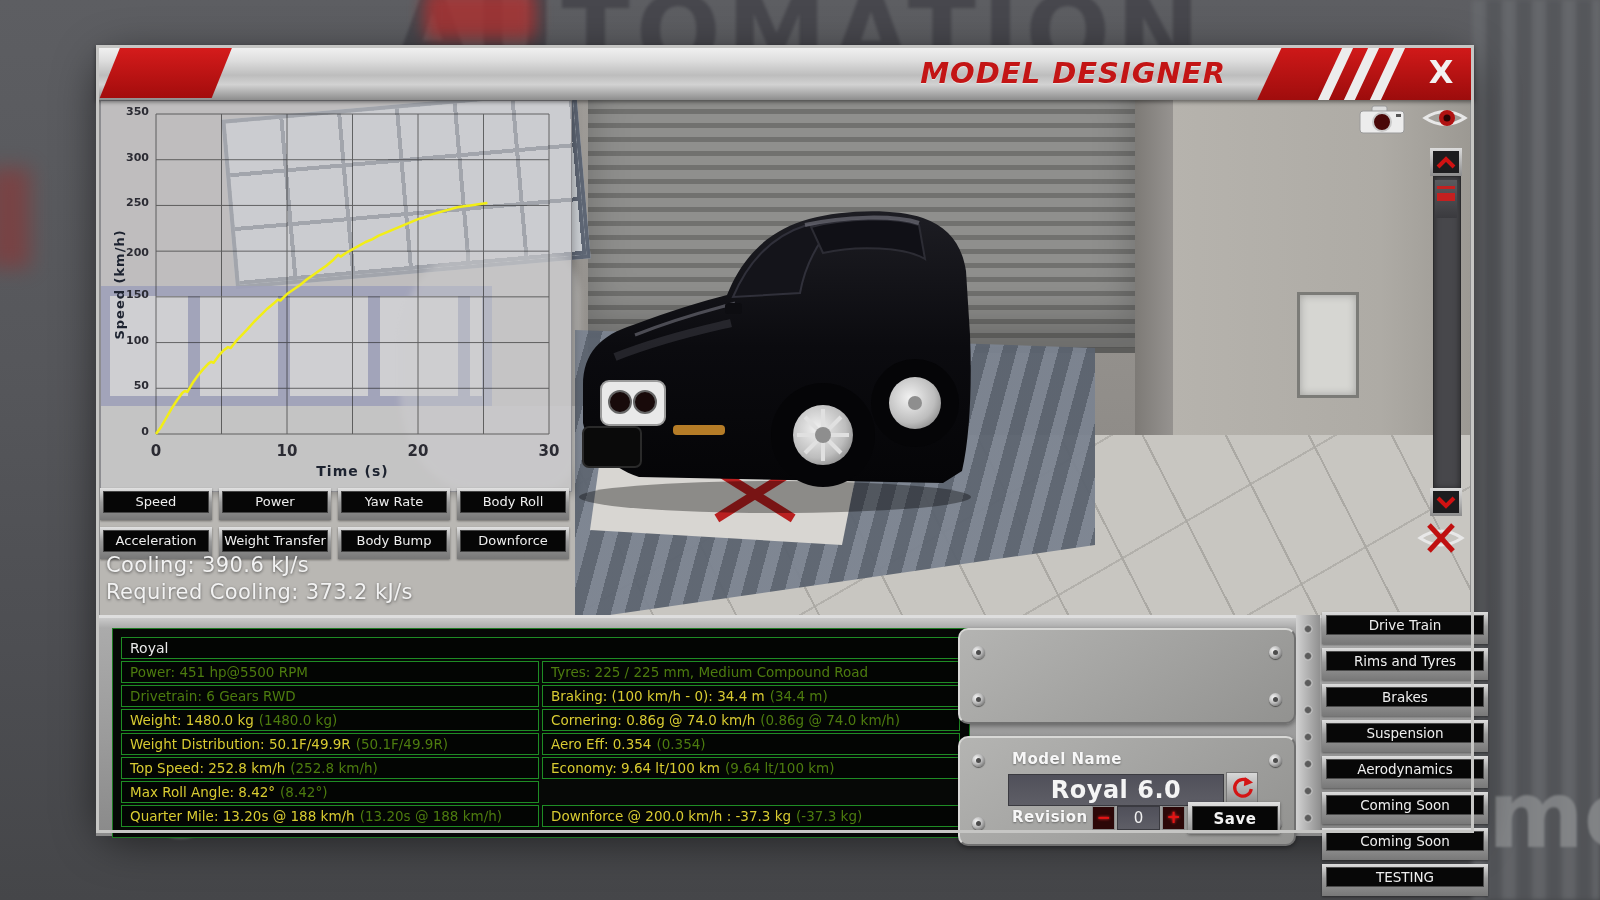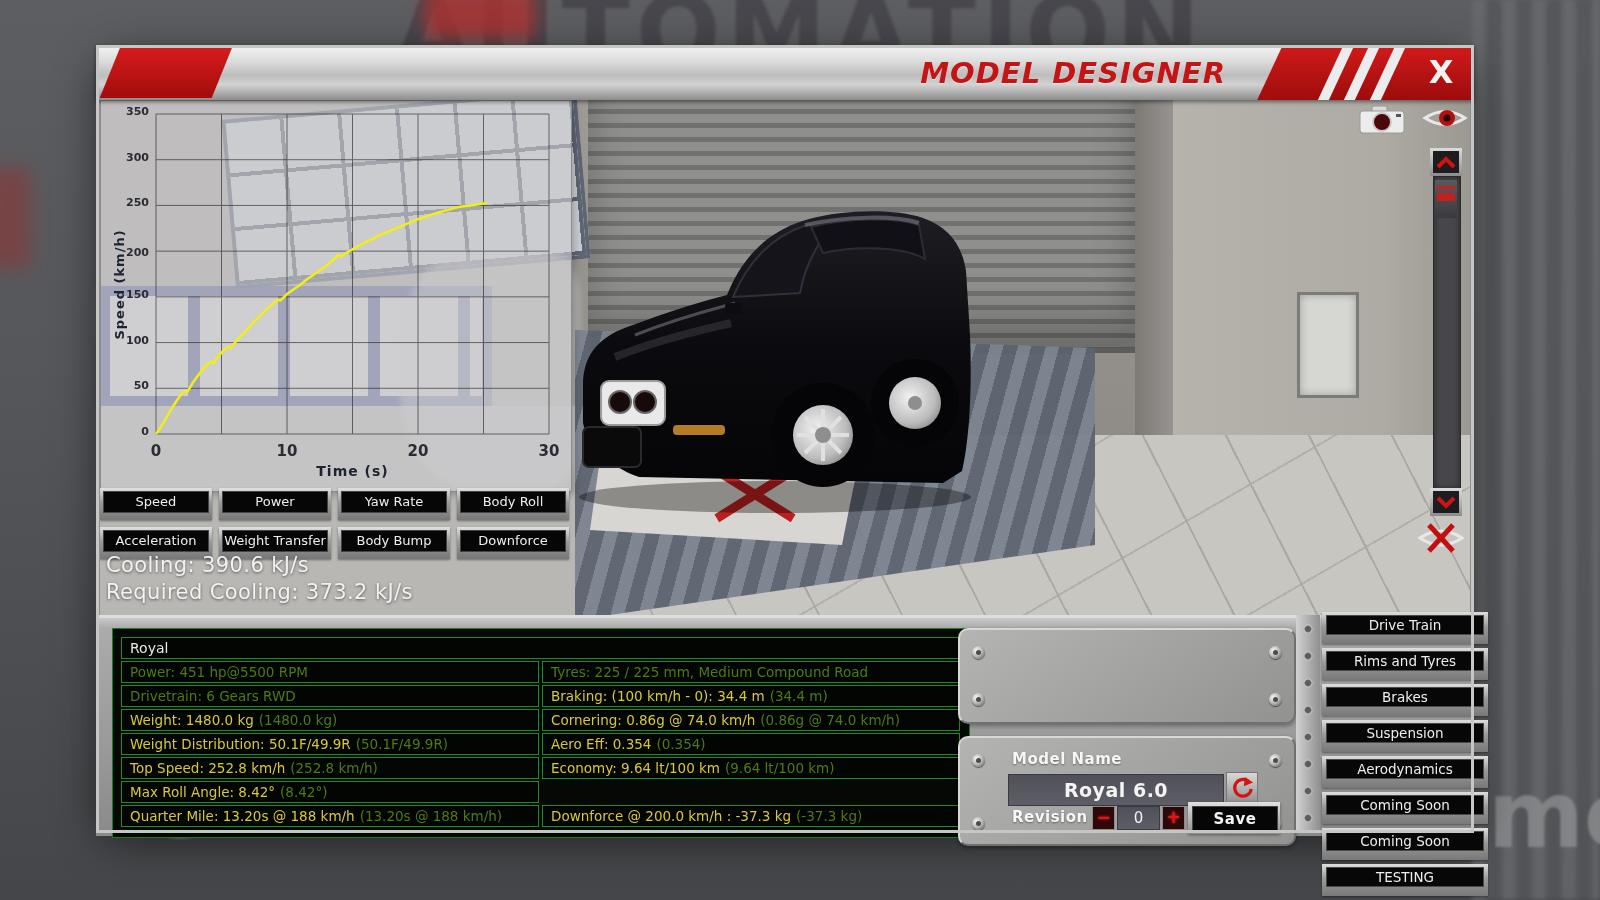--- a/index.html
+++ b/index.html
@@ -127,21 +127,21 @@
          border:2px solid;border-color:#d8d8d6 #707070 #707070 #d8d8d6;box-shadow:0 2px 4px rgba(0,0,0,.35);}
   #plate-empty{left:862px;top:10px;width:334px;height:92px;}
   #plate-model{left:862px;top:106px;width:334px;height:106px;margin-top:12px;}
   .screw{position:absolute;width:13px;height:13px;border-radius:50%;
          background:radial-gradient(circle at 35% 35%,#f7f7f7,#bcbcbc 45%,#6d6d6d 85%);
          box-shadow:0 1px 1px rgba(0,0,0,.5);}
   .screw::after{content:"";position:absolute;left:4px;top:4px;width:5px;height:5px;border-radius:50%;background:#4c4c4c;}
   .model-label{position:absolute;left:52px;top:12px;font-size:15px;font-weight:bold;color:#f7f7f7;
                text-shadow:0 1px 2px rgba(0,0,0,.4);letter-spacing:.5px;}
   .model-input{position:absolute;left:48px;top:36px;width:210px;height:28px;border:1px solid #3a3a40;
-               background:linear-gradient(180deg,#50505a,#5e5e66);color:#f4f4f4;font-size:19px;font-weight:bold;
+               background:linear-gradient(180deg,#50505a,#5e5e66);color:#f4f4f4;font-size:24px;font-weight:bold;
                text-align:center;font-family:inherit;letter-spacing:.5px;}
   .reset-btn{position:absolute;left:266px;top:34px;width:30px;height:30px;cursor:pointer;
              background:linear-gradient(180deg,#d8d8d8,#909090);display:flex;align-items:center;justify-content:center;
              border:1px solid #777;}
   .rev-label{position:absolute;left:52px;top:70px;font-size:15px;font-weight:bold;color:#f7f7f7;
              text-shadow:0 1px 2px rgba(0,0,0,.4);letter-spacing:.5px;}
   .rev-btn{position:absolute;top:68px;width:21px;height:22px;background:#2c0808;border:1px solid #8a8a8a;
            color:#e41414;font-size:17px;font-weight:bold;line-height:20px;text-align:center;cursor:pointer;
            text-shadow:0 0 3px #ff3030;}
   #rev-minus{left:132px;} #rev-plus{left:202px;}

